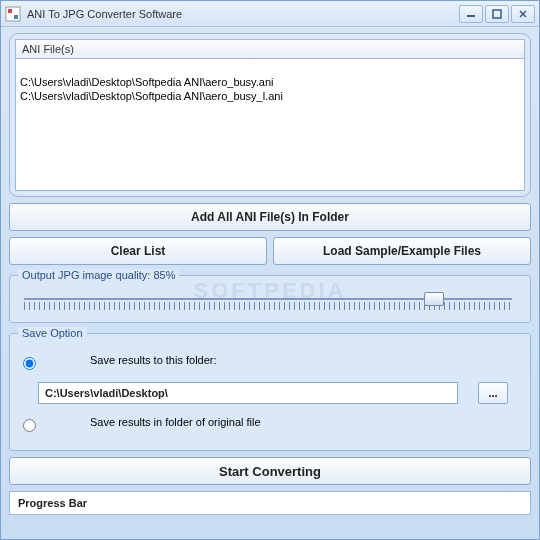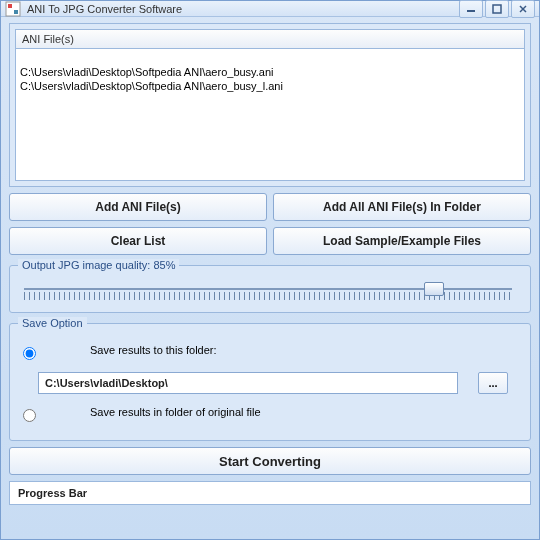--- a/index.html
+++ b/index.html
@@ -4,41 +4,41 @@
 <style>
   * { box-sizing: border-box; font-family: Tahoma, Arial, sans-serif; font-size: 11px; }
   body { margin: 0; background: #fff; }
   .window {
     width: 540px; height: 540px;
     background: linear-gradient(to bottom, #d8e6f7, #c8dcf3);
     border: 1px solid #7a9fd0;
     display: flex; flex-direction: column;
   }
   .titlebar {
-    height: 16px;
+    height: 26px;
     background: linear-gradient(to bottom, #e8f1fb, #d4e3f6);
     border-bottom: 1px solid #a8c2e3;
     display: flex; align-items: center;
     padding: 0 4px;
   }
   .titlebar .icon {
     width: 16px; height: 16px; margin-right: 6px;
     display: inline-block;
   }
   .titlebar .title { flex: 1; color: #333; }
   .winbtn {
     width: 24px; height: 18px; margin-left: 2px;
     background: linear-gradient(to bottom, #f0f6fd, #d9e7f7);
     border: 1px solid #9bb8dd; border-radius: 2px;
     display: flex; align-items: center; justify-content: center;
     color: #3a5a85; font-weight: bold; cursor: pointer;
   }
   .content { flex: 1; padding: 6px 8px 4px 8px; display: flex; flex-direction: column; gap: 6px; }
   .panel {
-    border: 1px solid #9bb8dd; border-radius: 0;
+    border: 1px solid #9bb8dd; border-radius: 9px;
     background: #dbe8f8;
     padding: 5px;
   }
   .fieldset {
     border: 1px solid #9bb8dd; border-radius: 3px;
     background: #dbe8f8;
     padding: 8px 12px 6px 8px;
     position: relative;
   }
   .fieldset .legend {
@@ -156,21 +156,20 @@
 
     <div class="panel" style="padding:5px">
       <div class="list-header">ANI File(s)</div>
       <div class="listbox">
         <div class="item">C:\Users\vladi\Desktop\Softpedia ANI\aero_busy.ani</div>
         <div class="item">C:\Users\vladi\Desktop\Softpedia ANI\aero_busy_l.ani</div>
       </div>
     </div>
 
     <div class="btnrow">
-      <div class="btn">Add ANI File(s)</div>
       <div class="btn">Add All ANI File(s) In Folder</div>
     </div>
     <div class="btnrow">
       <div class="btn">Clear List</div>
       <div class="btn">Load Sample/Example Files</div>
     </div>
 
     <div class="fieldset" style="margin-top:4px">
       <div class="legend">
         <span>Output JPG image quality: </span><span>85</span><span>%</span>
@@ -201,13 +200,14 @@
     </div>
 
     <div class="start-btn">Start Converting</div>
 
     <div class="progress-panel">
       <span>Progress Bar</span>
     </div>
 
   </div>
 
+  <div class="watermark">SOFTPEDIA</div>
 </div>
 
 </body></html>

